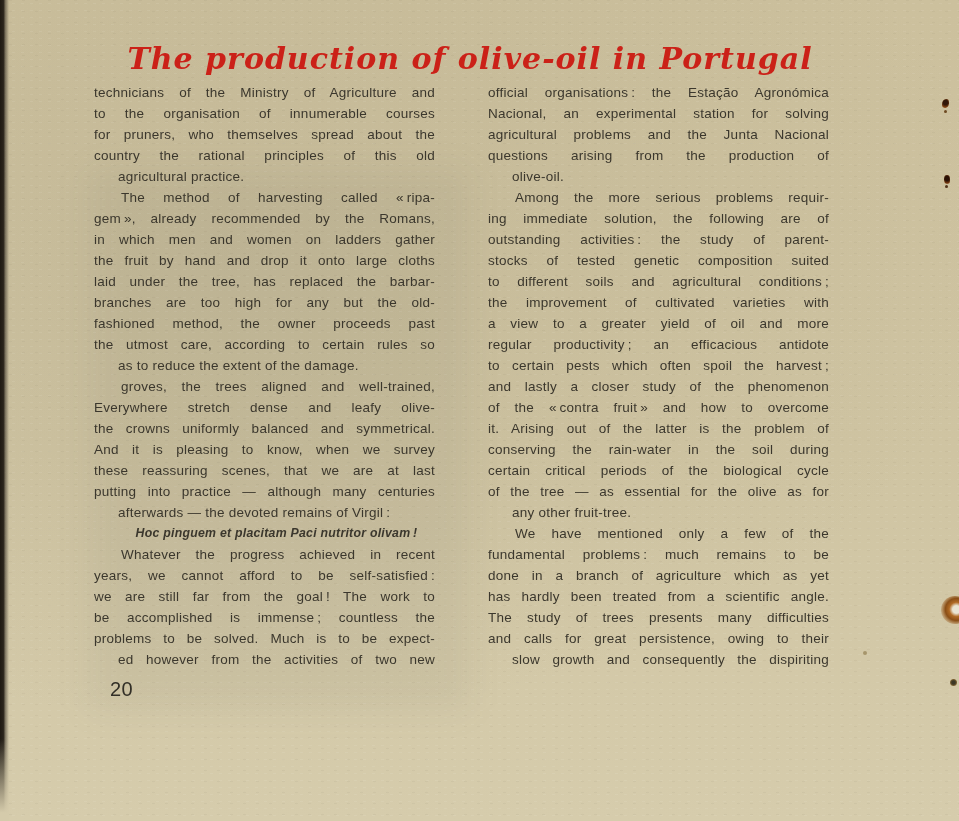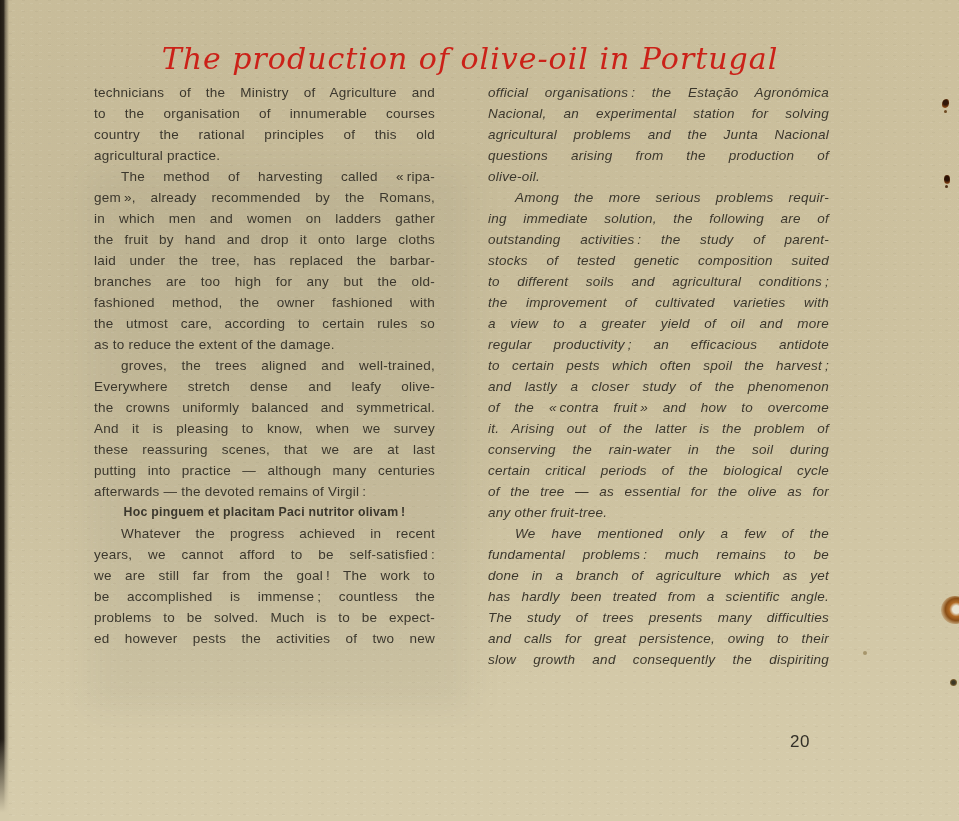--- a/index.html
+++ b/index.html
@@ -43,54 +43,55 @@
       linear-gradient(180deg, rgba(214,204,172,0) 0%, rgba(214,204,172,0) 90%, #d5cbab 99%),
       linear-gradient(90deg, #1f1a13 0%, #2b251c 38%, rgba(43,37,28,0.45) 62%, rgba(43,37,28,0) 100%);
   }
 
   .title {
     position: absolute;
     left: 100px; top: 41px; width: 740px;
     text-align: center;
     font-family: "DejaVu Serif", serif;
     font-style: italic;
-    font-weight: normal;
+    font-weight: bold;
     font-size: 30px;
     letter-spacing: 1px;
     color: #cb2118;
   }
 
   .column {
     position: absolute;
     top: 82px;
     width: 341px;
     font-size: 13.5px;
     line-height: 21px;
     letter-spacing: 0.25px;
     color: #3b372d;
   }
   .col-left  { left: 94px; }
-  .col-right { left: 488px; font-style: italic; }
+  .col-right { left: 488px; }
 
   .line { text-align: justify; text-align-last: justify; }
-  .line.last { text-align-last: auto; }
+  .line.last { text-align-last: auto; margin-left: 24px; }
   .para.continues .line.last { text-align-last: justify; }
   .para.indent .line:first-child { text-indent: 27px; }
   .para.quote .line {
+    font-style: italic;
     font-weight: bold;
     font-size: 12.3px;
     text-align: center;
     text-align-last: center;
   }
 
   .page-number {
     position: absolute;
-    left: 110px; top: 732px; width: 700px;
-    text-align: right;
-    font-size: 17px;
+    left: 110px; top: 678px; width: 700px;
+    text-align: left;
+    font-size: 20px;
     letter-spacing: 0.5px;
     color: #322f27;
   }
 
   
   .speck { position: absolute; }
   .speck-top {
     left: 942px; top: 99px; width: 7px; height: 9px;
     background: radial-gradient(circle at 50% 40%, #321708 35%, #8a4612 75%, rgba(138,70,18,0) 100%);
     border-radius: 60% 40% 55% 45%;
@@ -131,31 +132,32 @@
   <div class="texture"></div>
   <div class="show-through"></div>
   <div class="binding"></div>
 
   <div class="title">The production of olive-oil in Portugal</div>
 
   <div class="column col-left">
       <div class="para body">
         <div class="line">technicians of the Ministry of Agriculture and</div>
         <div class="line">to the organisation of innumerable courses</div>
+        <div class="line">for pruners, who themselves spread about the</div>
         <div class="line">country the rational principles of this old</div>
         <div class="line last">agricultural practice.</div>
       </div>
       <div class="para body indent">
         <div class="line">The method of harvesting called « ripa-</div>
         <div class="line">gem », already recommended by the Romans,</div>
         <div class="line">in which men and women on ladders gather</div>
         <div class="line">the fruit by hand and drop it onto large cloths</div>
         <div class="line">laid under the tree, has replaced the barbar-</div>
         <div class="line">branches are too high for any but the old-</div>
-        <div class="line">fashioned method, the owner fashioned with</div>
+        <div class="line">fashioned method, the owner proceeds past</div>
         <div class="line">the utmost care, according to certain rules so</div>
         <div class="line last">as to reduce the extent of the damage.</div>
       </div>
       <div class="para body indent">
         <div class="line">groves, the trees aligned and well-trained,</div>
         <div class="line">Everywhere stretch dense and leafy olive-</div>
         <div class="line">the crowns uniformly balanced and symmetrical.</div>
         <div class="line">And it is pleasing to know, when we survey</div>
         <div class="line">these reassuring scenes, that we are at last</div>
         <div class="line">putting into practice — although many centuries</div>
@@ -163,21 +165,21 @@
       </div>
       <div class="para quote">
         <div class="line last">Hoc pinguem et placitam Paci nutritor olivam !</div>
       </div>
       <div class="para body indent continues">
         <div class="line">Whatever the progress achieved in recent</div>
         <div class="line">years, we cannot afford to be self-satisfied :</div>
         <div class="line">we are still far from the goal ! The work to</div>
         <div class="line">be accomplished is immense ; countless the</div>
         <div class="line">problems to be solved. Much is to be expect-</div>
-        <div class="line last">ed however pests the activities of two new</div>
+        <div class="line last">ed however from the activities of two new</div>
       </div>
     </div>
   <div class="column col-right">
       <div class="para body">
         <div class="line">official organisations : the Estação Agronómica</div>
         <div class="line">Nacional, an experimental station for solving</div>
         <div class="line">agricultural problems and the Junta Nacional</div>
         <div class="line">questions arising from the production of</div>
         <div class="line last">olive-oil.</div>
       </div>

